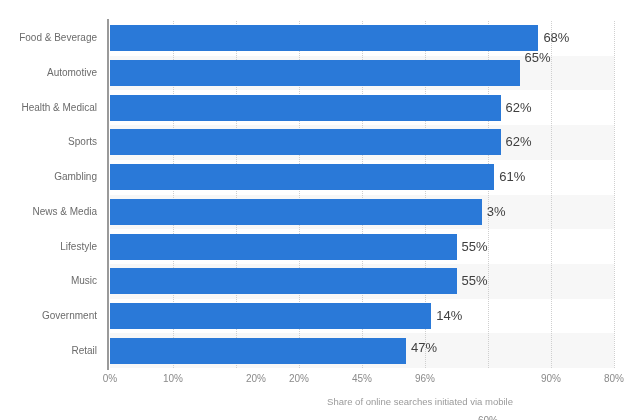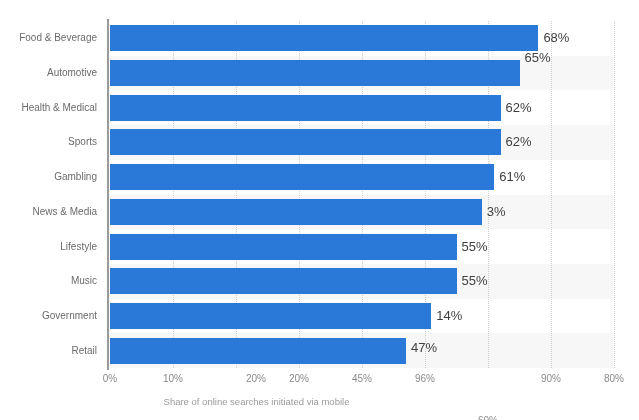--- a/index.html
+++ b/index.html
@@ -100,21 +100,21 @@
     width: 60px;
     white-space: nowrap;
   }
 
   
   #x-axis-title {
     position: absolute;
     top: 396px;
     left: 0;
     width: 513px;
-    text-align: center;
+    text-align: right;
     font-size: 9.5px;
     color: #9a9a9a;
     white-space: nowrap;
   }
 </style>
 </head>
 <body style="background: rgb(255, 255, 255);">
 
 <div id="chart-root">
 

